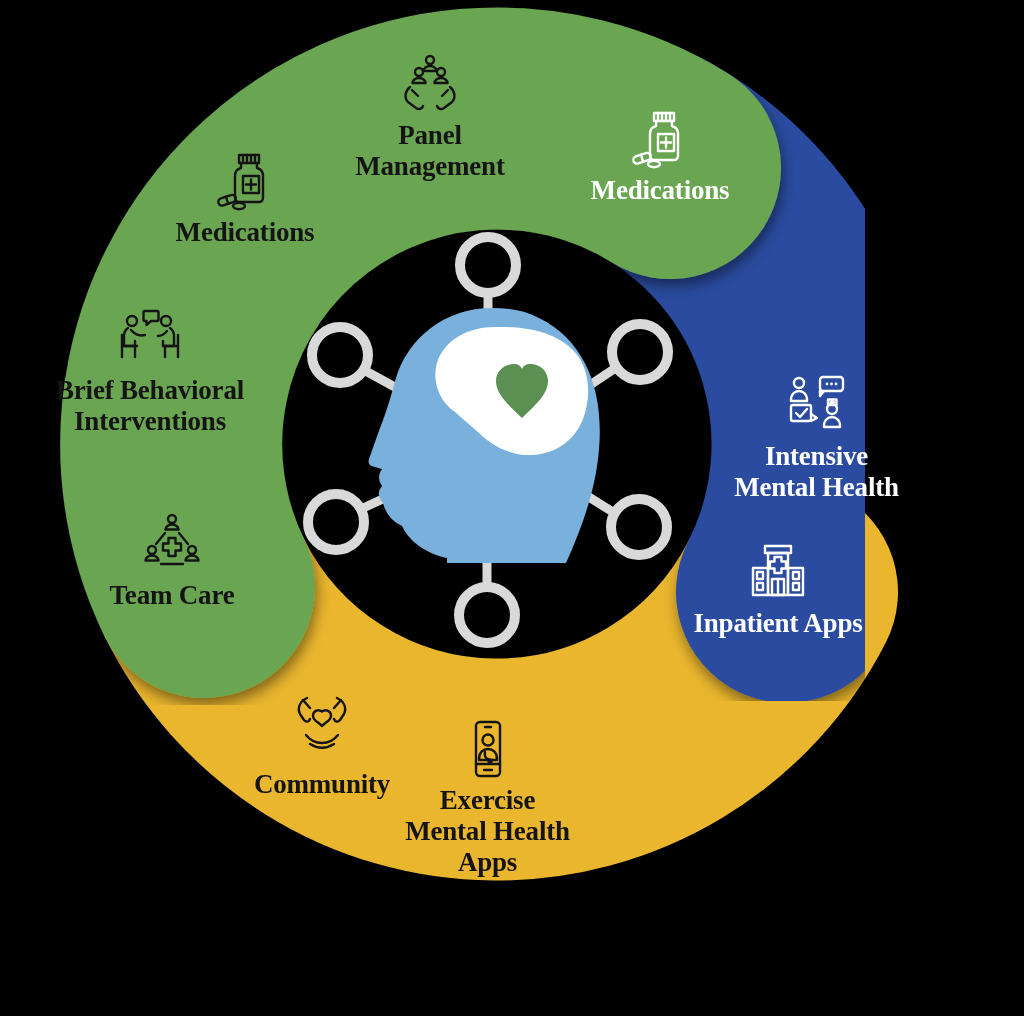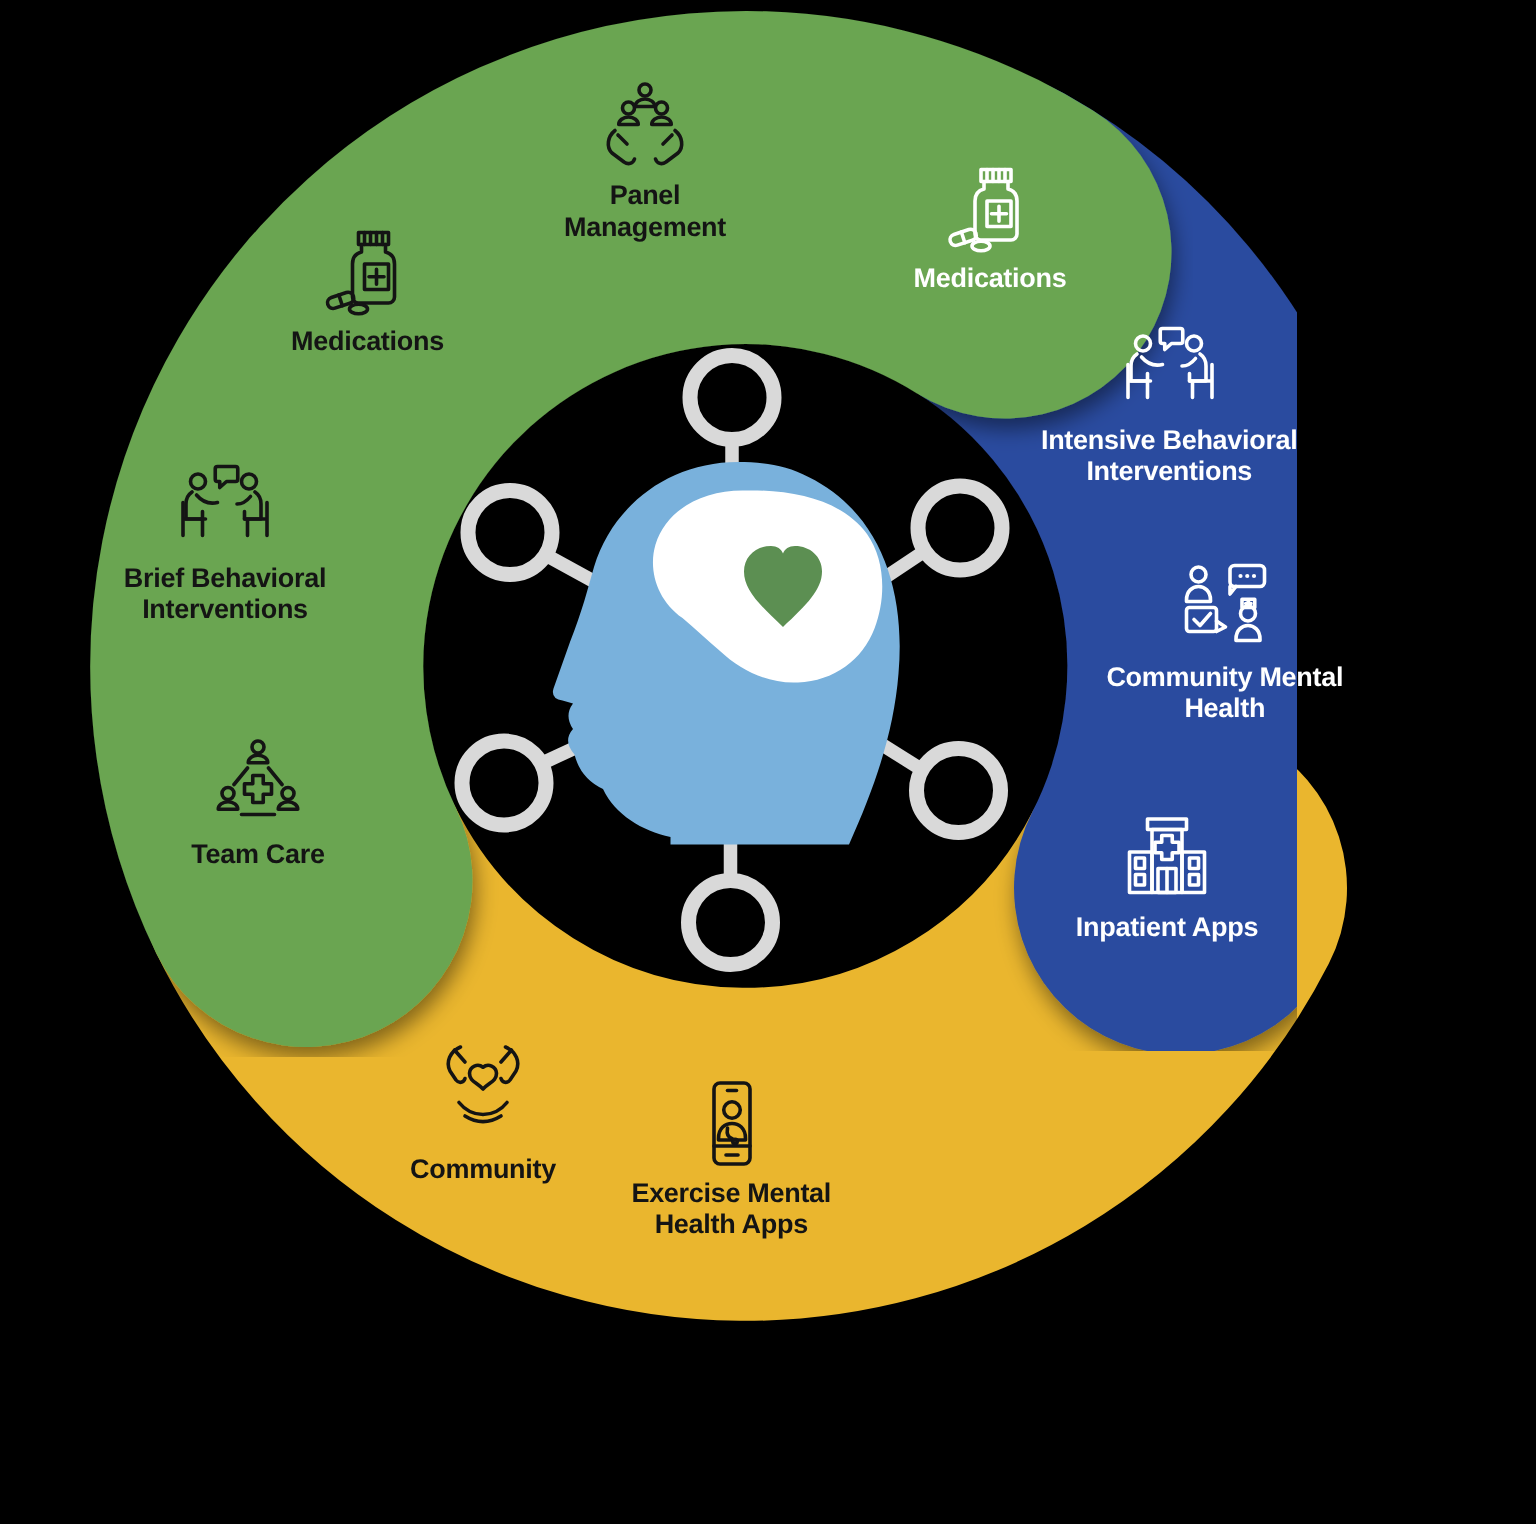--- a/index.html
+++ b/index.html
@@ -6,22 +6,23 @@
   .stage {
     position:relative; width:1024px; height:1016px; background:#000;
     overflow:hidden; font-family:"Liberation Sans", sans-serif;
   }
   .ring-svg { position:absolute; left:0; top:0; }
   .item {
     position:absolute; display:flex; flex-direction:column; align-items:center;
     text-align:center;
   }
   .item .label {
-    margin-top:3px; font-weight:700; font-size:18px; line-height:1.14;
+    margin-top:3px; font-weight:700; font-size:27px; line-height:1.14;
     letter-spacing:-0.2px;
+    font-family:Liberation Serif, serif;
   }
   .dark  { color:#141414; }
   .light { color:#ffffff; }
   svg.icon { stroke:currentColor; fill:none; stroke-width:2.4;
              stroke-linecap:round; stroke-linejoin:round; }
   svg.icon .f { fill:currentColor; stroke:none; }
 </style>
 </head>
 <body>
 
@@ -138,21 +139,21 @@
       <path d="M10 20 c-3 2 -4 5 -4 8 v10 h11 v-5"></path>
         <path d="M13 22 q6 7 14 5"></path>
       <path d="M52 20 c3 2 4 5 4 8 v10 h-11 v-5"></path>
         <path d="M49 23 q-4 5 -9 5"></path>
       <path d="M4 27 v22 M4 38 h15 M17 38 v11"></path>
       <path d="M60 27 v22 M45 38 h15 M47 38 v11"></path>
     </svg>
     <div class="label">Brief Behavioral Interventions</div>
   </div>
 
-  <div class="item dark" style="left:82px; top:492px; width:180px;">
+  <div class="item dark" style="left:82px; top:513px; width:180px;">
     <svg class="icon" width="64" height="64" viewBox="0 0 64 64">
       <circle cx="32" cy="6" r="4"></circle>
         <path d="M25.5 16.5 a6.5 5 0 0 1 13 0 z"></path>
       <circle cx="12" cy="37" r="4"></circle>
         <path d="M5.5 47.5 a6.5 5 0 0 1 13 0 z"></path>
       <circle cx="52" cy="37" r="4"></circle>
         <path d="M45.5 47.5 a6.5 5 0 0 1 13 0 z"></path>
       <path d="M25 20 L16 31 M39 20 L48 31 M21 51 h22"></path>
       <path d="M28.5 25 h7 v5.5 h5.5 v7 h-5.5 v5.5 h-7 v-5.5 h-5.5 v-7 h5.5 z"></path>
     </svg>
@@ -168,53 +169,39 @@
       <path d="M38 29.5 v10 M33 34.5 h10"></path>
       <g transform="rotate(-18 14 50)">
           <rect x="5" y="46.5" width="18" height="7.5" rx="3.75"></rect>
           <path d="M14 46.5 v7.5"></path>
         </g>
       <ellipse cx="26" cy="56" rx="6" ry="3.2"></ellipse>
     </svg>
     <div class="label">Medications</div>
   </div>
 
-  <div class="item light" style="left:672px; top:216px; width:215px;">
-    <svg class="icon" width="64" height="64" viewBox="0 0 64 64">
-      <circle cx="14" cy="13" r="5"></circle>
-        <circle cx="48" cy="13" r="5"></circle>
-      <path d="M27 3 h12 a1.5 1.5 0 0 1 1.5 1.5 v7 a1.5 1.5 0 0 1 -1.5 1.5 h-6 l-4.5 4 v-4 h-1.5 a1.5 1.5 0 0 1 -1.5 -1.5 v-7 a1.5 1.5 0 0 1 1.5 -1.5 z"></path>
-      <path d="M10 20 c-3 2 -4 5 -4 8 v10 h11 v-5"></path>
-        <path d="M13 22 q6 7 14 5"></path>
-      <path d="M52 20 c3 2 4 5 4 8 v10 h-11 v-5"></path>
-        <path d="M49 23 q-4 5 -9 5"></path>
-      <path d="M4 27 v22 M4 38 h15 M17 38 v11"></path>
-      <path d="M60 27 v22 M45 38 h15 M47 38 v11"></path>
-    </svg>
-    <div class="label">Intensive Behavioral Interventions</div>
-  </div>
 
   <div class="item light" style="left:734px; top:374px; width:165px;">
     <svg class="icon" width="64" height="64" viewBox="0 0 64 64">
       <circle cx="14" cy="9" r="5"></circle>
       <path d="M6 26 c0 -6 4 -9 8 -9 c4 0 8 3 8 9 v1 h-16 z"></path>
       <rect x="35" y="3" width="23" height="14" rx="3"></rect>
       <circle class="f" cx="42" cy="10" r="1.4"></circle>
         <circle class="f" cx="46.5" cy="10" r="1.4"></circle>
         <circle class="f" cx="51" cy="10" r="1.4"></circle>
       <path d="M39 17 l-4 5 v-5"></path>
       <rect x="6" y="31" width="20" height="16" rx="2"></rect>
       <path d="M11 39 l4 4 7 -8"></path>
       <path d="M26 40 l6 4 -6 3"></path>
       <rect x="43" y="25.5" width="8.5" height="5.5"></rect>
       <path d="M47.2 26.6 v3.4 M45.5 28.3 h3.5"></path>
       <circle cx="47" cy="35" r="5"></circle>
       <path d="M39 52 c0 -6 4 -9 8 -9 c4 0 8 3 8 9 v1 h-16 z"></path>
     </svg>
-    <div class="label">Community Mental Health</div>
+    <div class="label">Intensive Mental Health</div>
   </div>
 
   <div class="item light" style="left:688px; top:541px; width:180px;">
     <svg class="icon" width="64" height="64" viewBox="0 0 64 64">
       <rect x="19" y="5" width="26" height="7"></rect>
       <rect x="22" y="12" width="20" height="42"></rect>
       <path d="M28.5 16 h7 v4.5 h4.5 v7 h-4.5 v4.5 h-7 v-4.5 h-4.5 v-7 h4.5 z"></path>
       <rect x="26" y="38" width="12" height="16"></rect>
         <path d="M32 38 v16"></path>
       <rect x="7" y="27" width="15" height="27"></rect>

